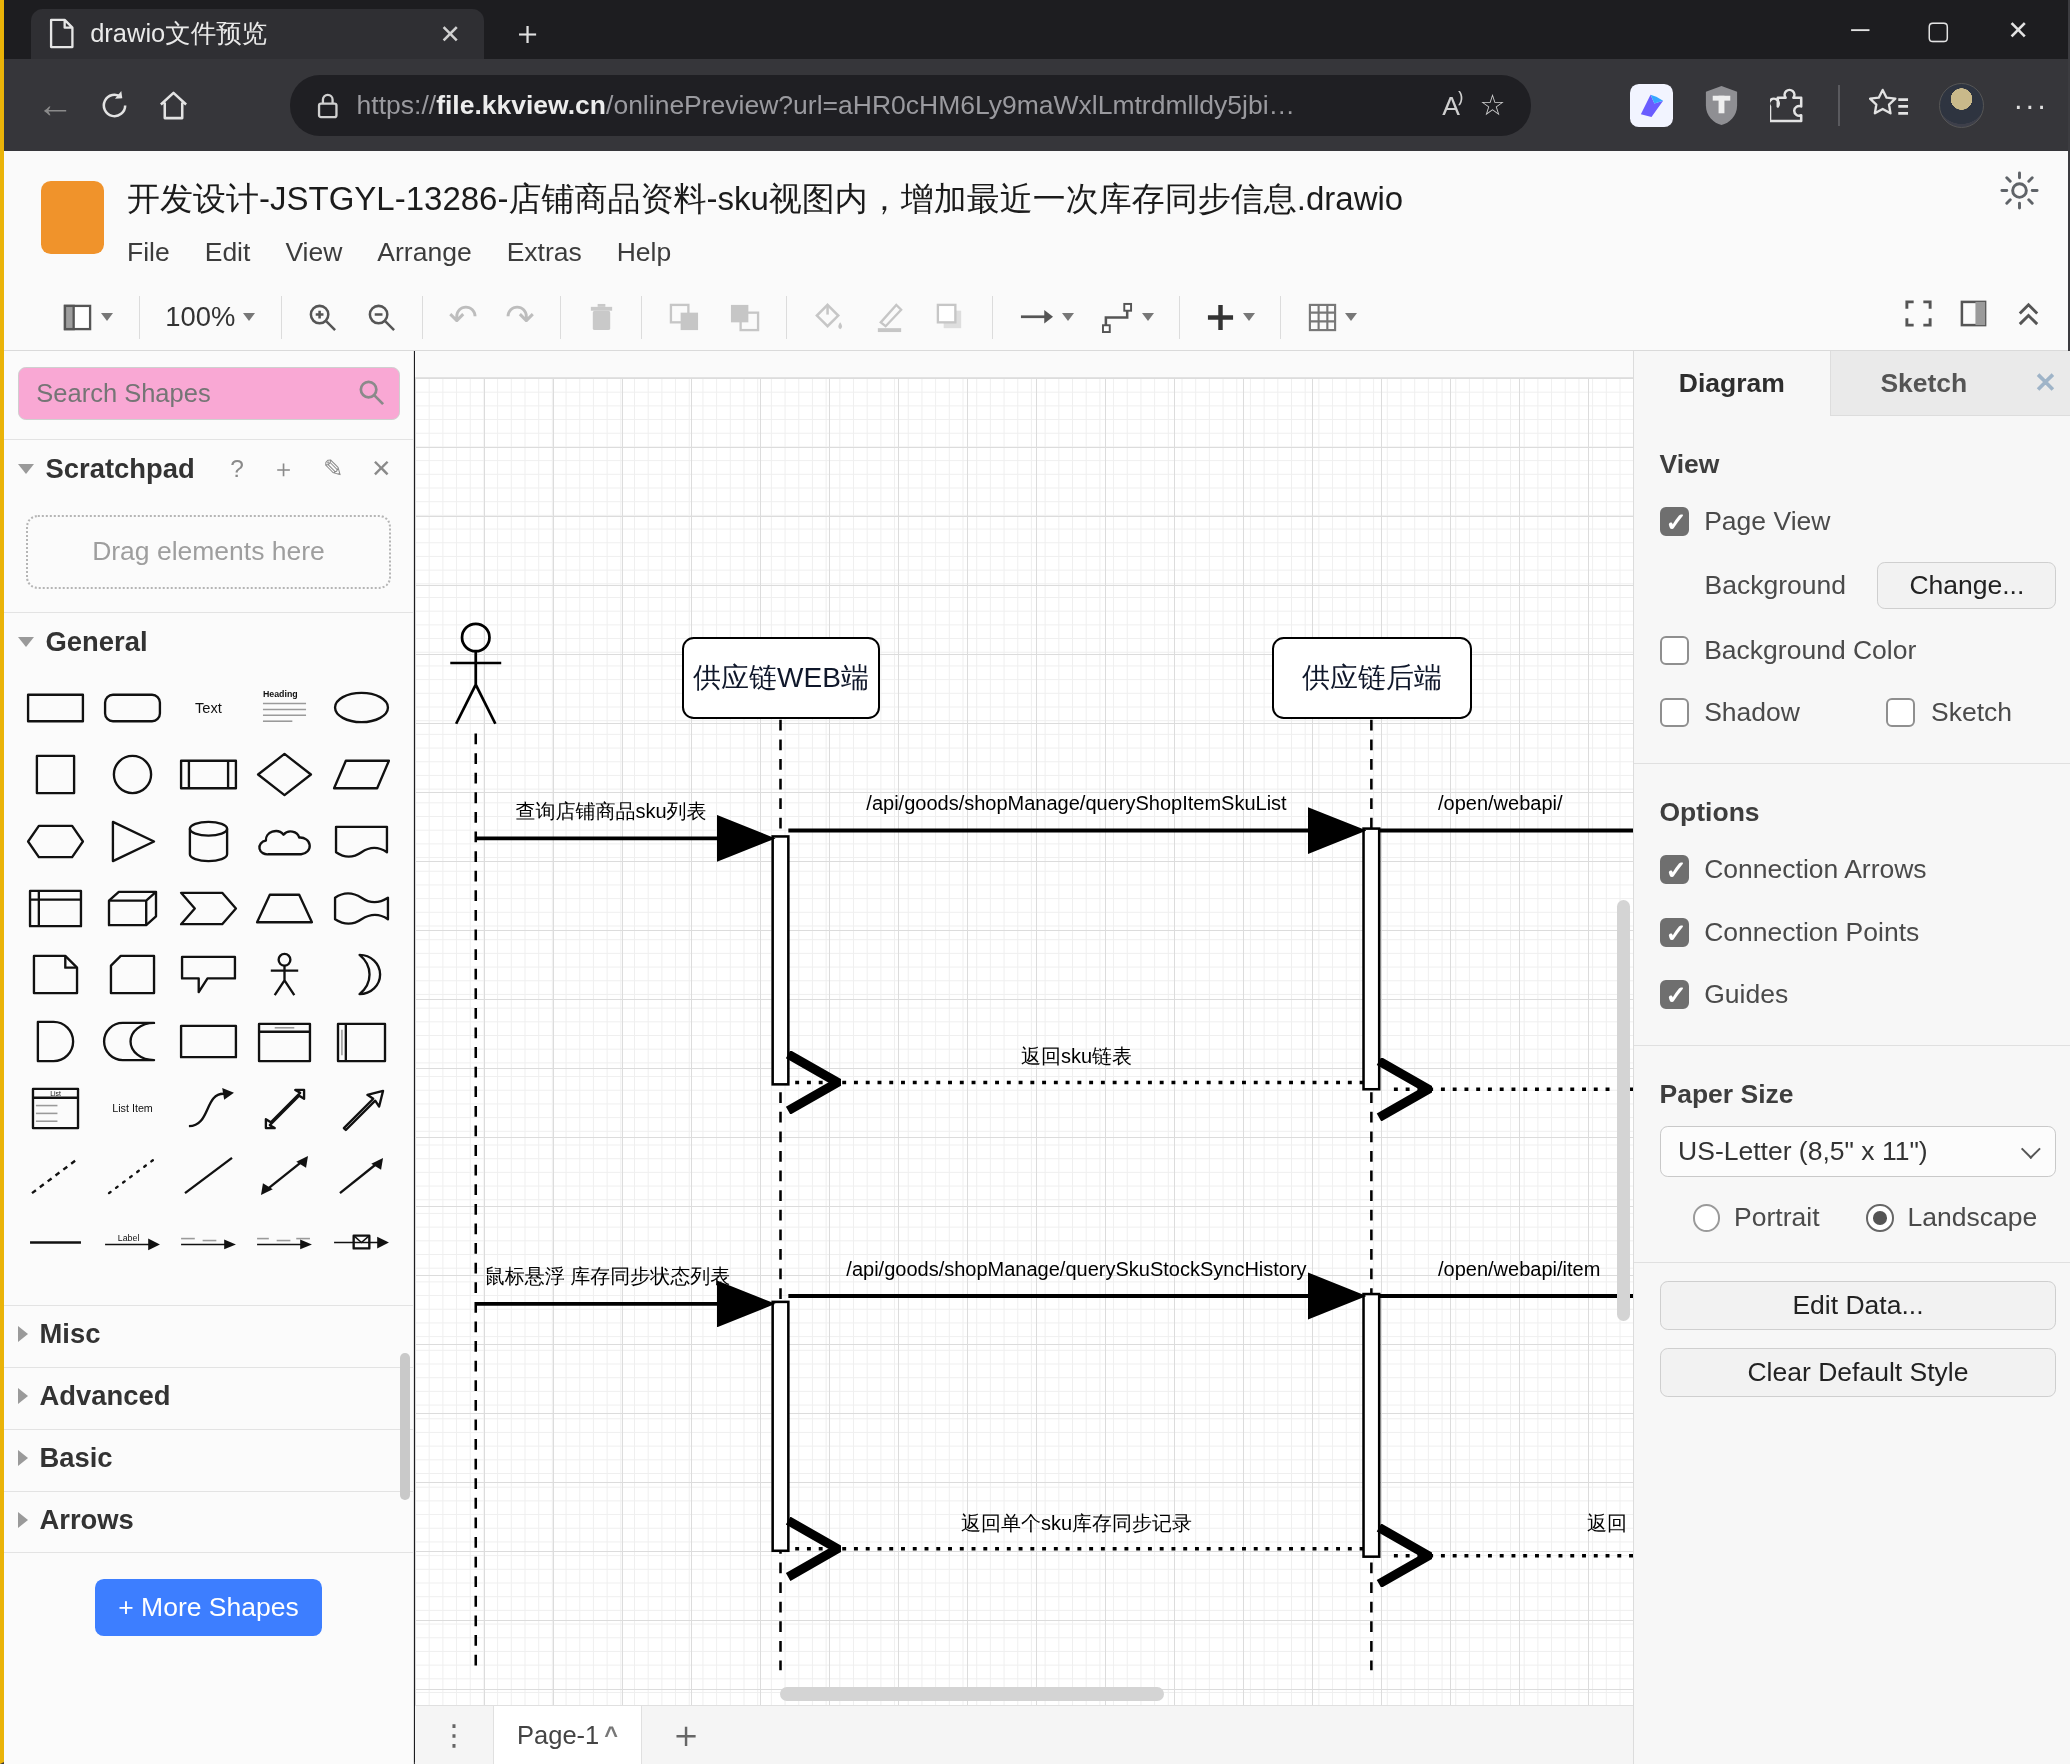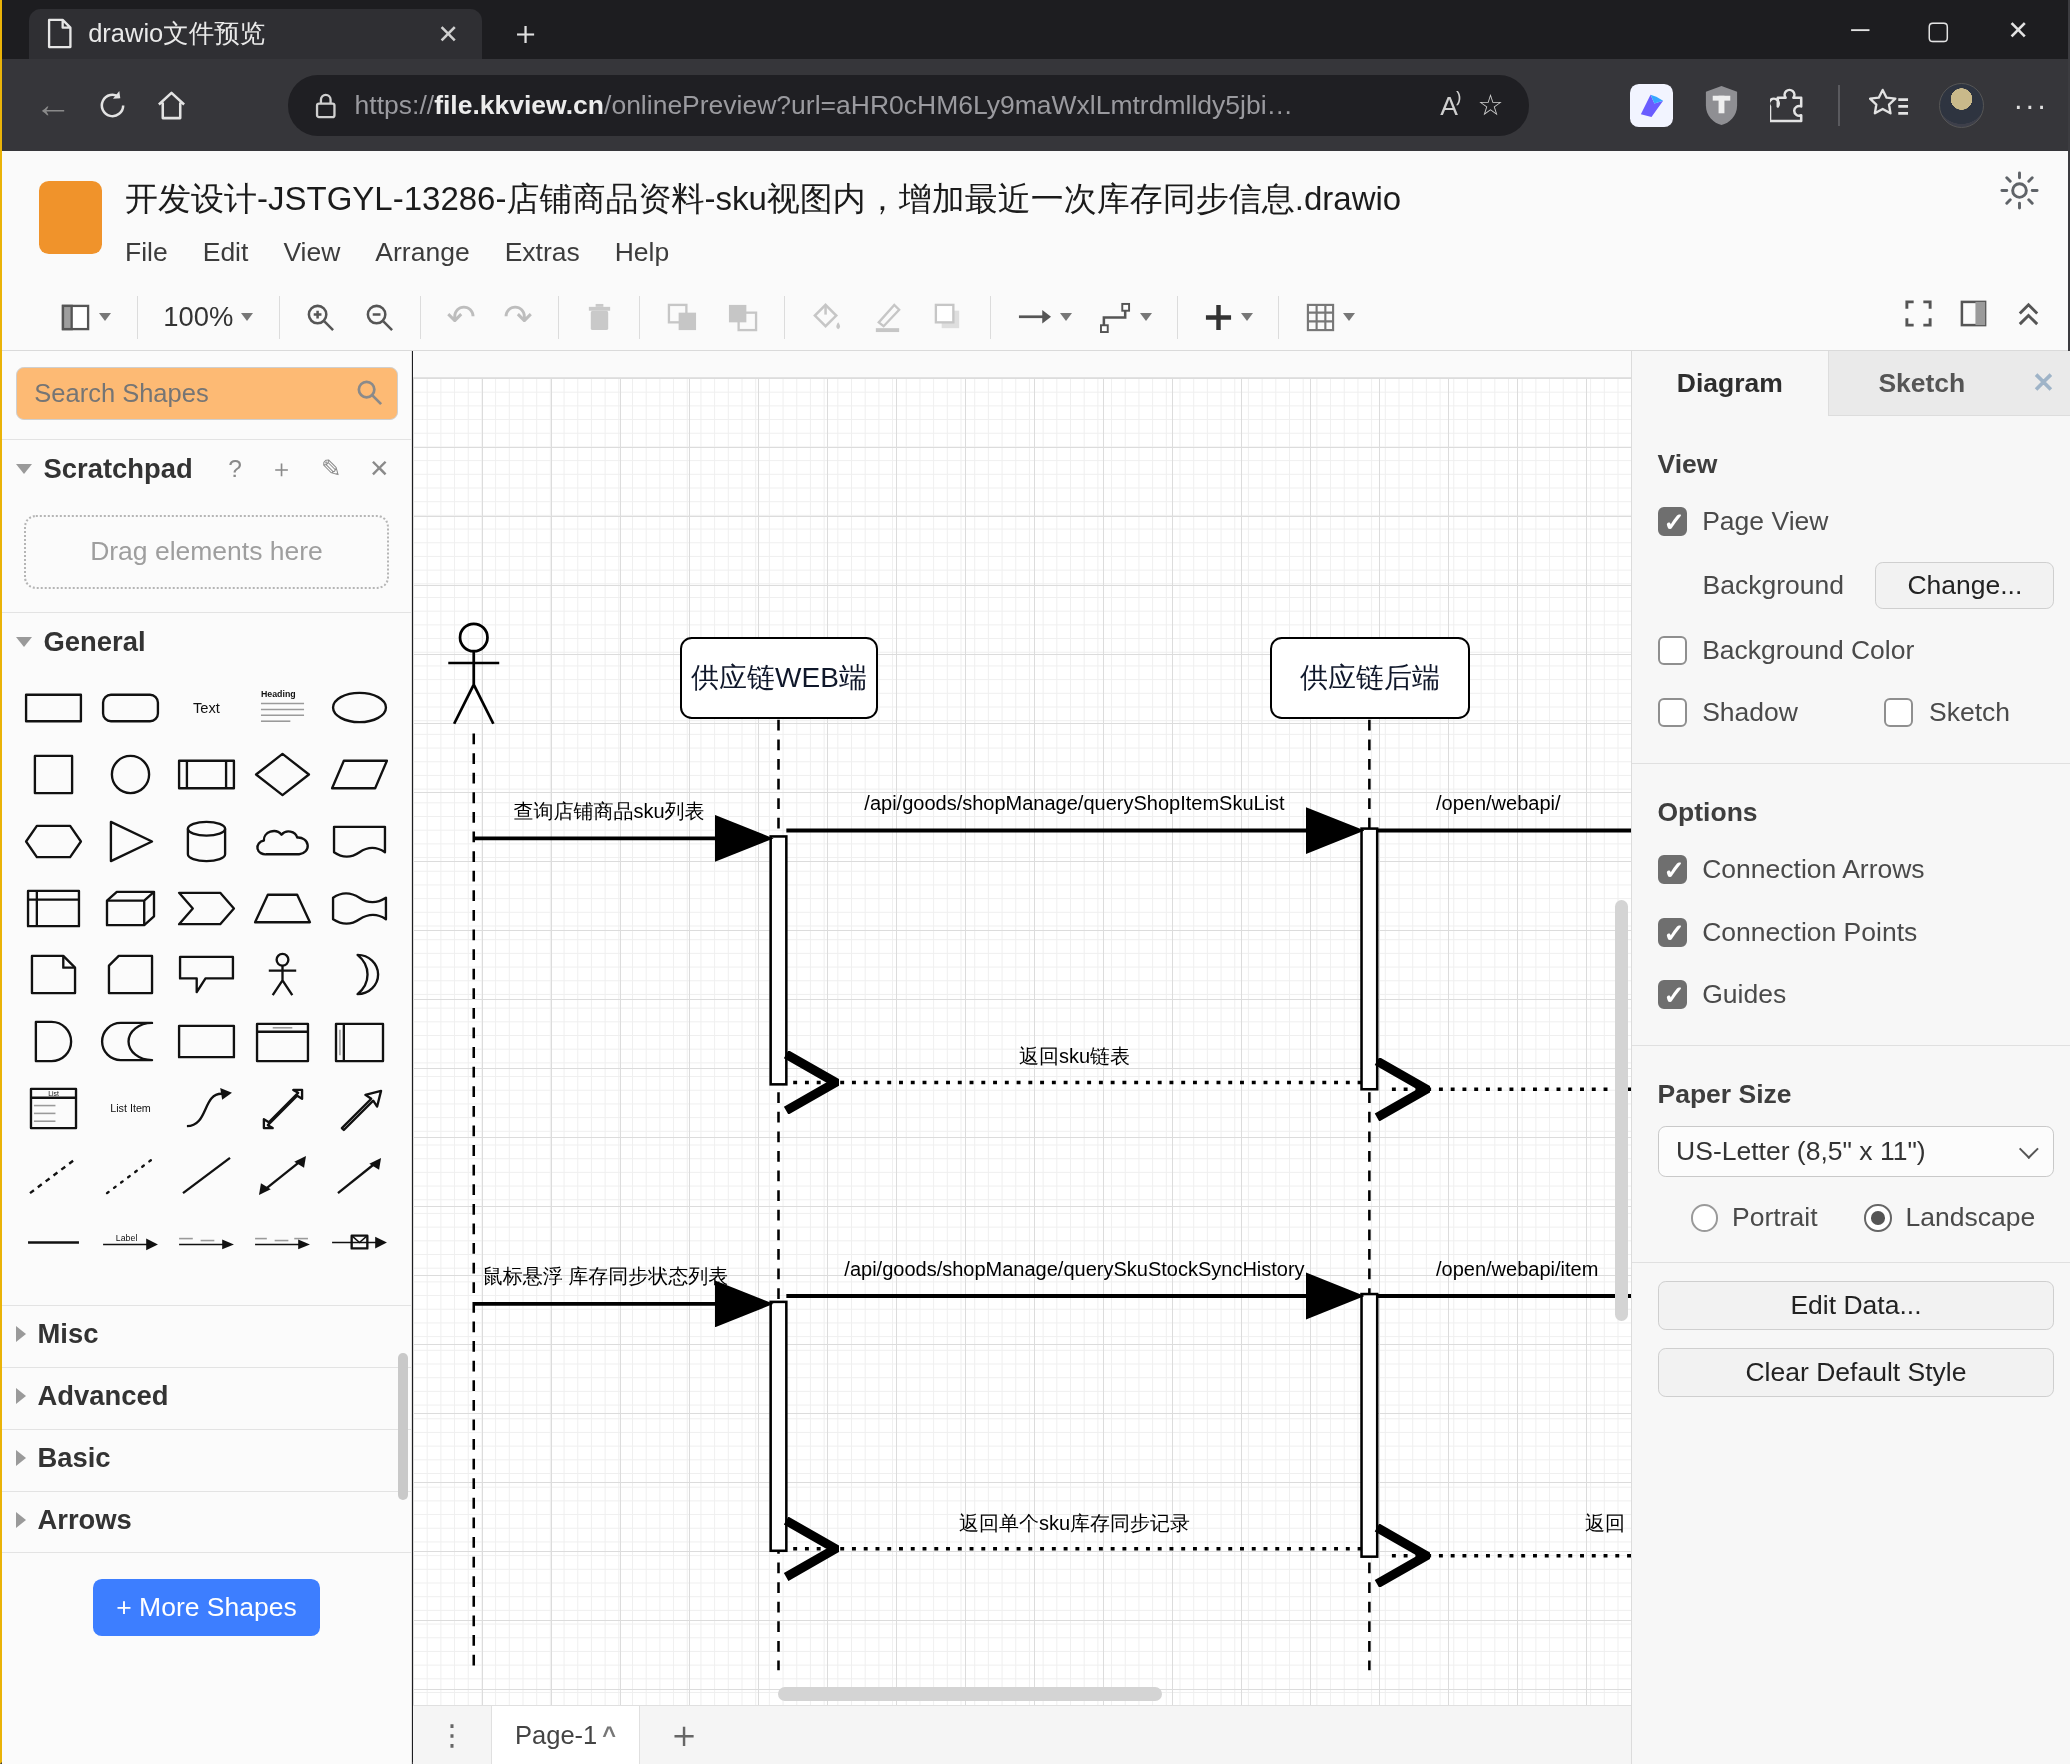--- a/index.html
+++ b/index.html
@@ -1,19 +1,19 @@
 <!DOCTYPE html>
 <html><head>
 <meta charset="utf-8">
 <style>
   * { margin:0; padding:0; box-sizing:border-box; }
   html,body { width:2070px; height:1764px; overflow:hidden;
     font-family:"Liberation Sans", sans-serif; background:#1d1d20; }
   .window { position:relative; width:2070px; height:1764px;
-    border-left:2px solid #eab308; border-right:2px solid #3c3c40; border-bottom:2px solid #3c3c40; }
+    border-left:4px solid #eab308; border-right:2px solid #3c3c40; border-bottom:2px solid #3c3c40; }
 
   
   .titlebar { position:absolute; left:0; top:0; width:100%; height:59px; background:#1d1d20; }
   .btab { position:absolute; left:27.4px; top:8.8px; width:453px; height:50px; background:#2f2f33;
     border-radius:11.8px 11.8px 0 0; display:flex; align-items:center; padding:0 17.6px; gap:15.7px; }
   .btab .doc { flex:0 0 auto; }
   .btab .ttl { color:#e9e9e9; font-size:25.5px; flex:1; white-space:nowrap; overflow:hidden; }
   .btab .x { color:#d0d0d0; font-size:25.5px; padding:0 5.9px; }
   .newtab { position:absolute; left:502px; top:11.8px; color:#e0e0e0; font-size:33px; width:43px; height:43px;
     display:flex; align-items:center; justify-content:center; }
@@ -53,21 +53,21 @@
   .zoomtxt { font-size:27.4px; color:#333; }
   .caret { width:0; height:0; border-left:6.9px solid transparent; border-right:6.9px solid transparent;
     border-top:8.8px solid #777; display:inline-block; margin-left:7.8px; }
   .tright { position:absolute; right:25.5px; top:13.7px; display:flex; gap:25.5px; align-items:center; }
   .ic { display:inline-flex; align-items:center; }
 
   
   .sidebar { position:absolute; left:0; top:351px; width:410px; height:1413px; background:#fbfbfb;
     border-right:1px solid #e0e0e0; }
   .search { margin:15.7px 13.7px 0 13.7px; width:382px; height:53px; border:1px solid #cfcfcf; border-radius:7.8px;
-    background:#fdba74; font-size:25.5px; color:#444; padding:0 53px 0 17.6px; outline:none; font-family:inherit; }
+    background:#f9a8d4; font-size:25.5px; color:#444; padding:0 53px 0 17.6px; outline:none; font-family:inherit; }
   .searchwrap { position:relative; }
   .searchwrap .mag { position:absolute; right:27.4px; top:27.4px; }
   .sdiv { border-top:1px solid #e3e3e3; margin-top:19.6px; }
   .sechead { display:flex; align-items:center; height:57px; padding:0 13.7px; gap:11.8px; }
   .sechead .nm { font-size:27.4px; font-weight:bold; color:#333; }
   .sechead .sp { flex:1; }
   .sechead .mini { color:#8a8a8a; font-size:24.5px; padding:0 7.8px; }
   .tri-d { width:0; height:0; border-left:8.8px solid transparent; border-right:8.8px solid transparent; border-top:10.8px solid #9a9a9a; }
   .tri-r { width:0; height:0; border-top:8.8px solid transparent; border-bottom:8.8px solid transparent; border-left:10.8px solid #9a9a9a; }
   .dragbox { margin:17.6px 21.6px 23.5px 21.6px; height:74px; border:2.9px dotted #b5b5b5; border-radius:11.8px;

